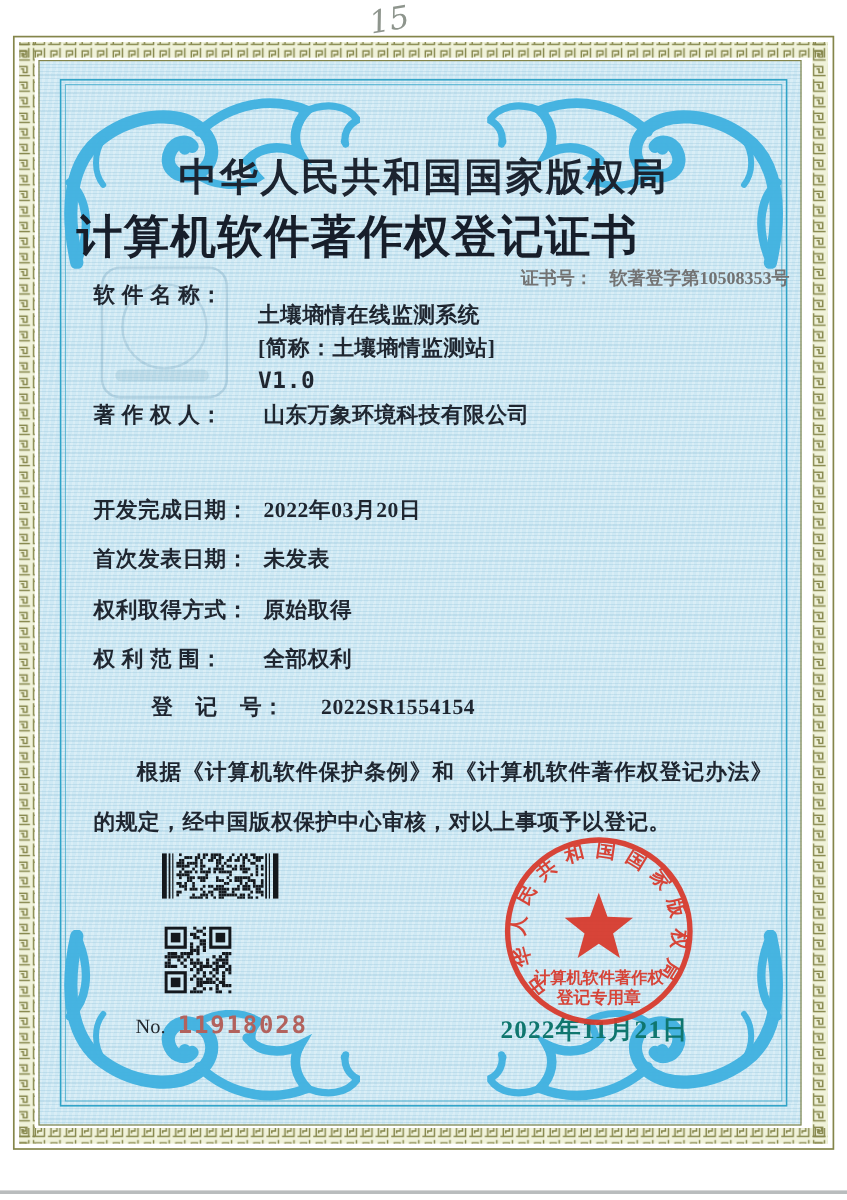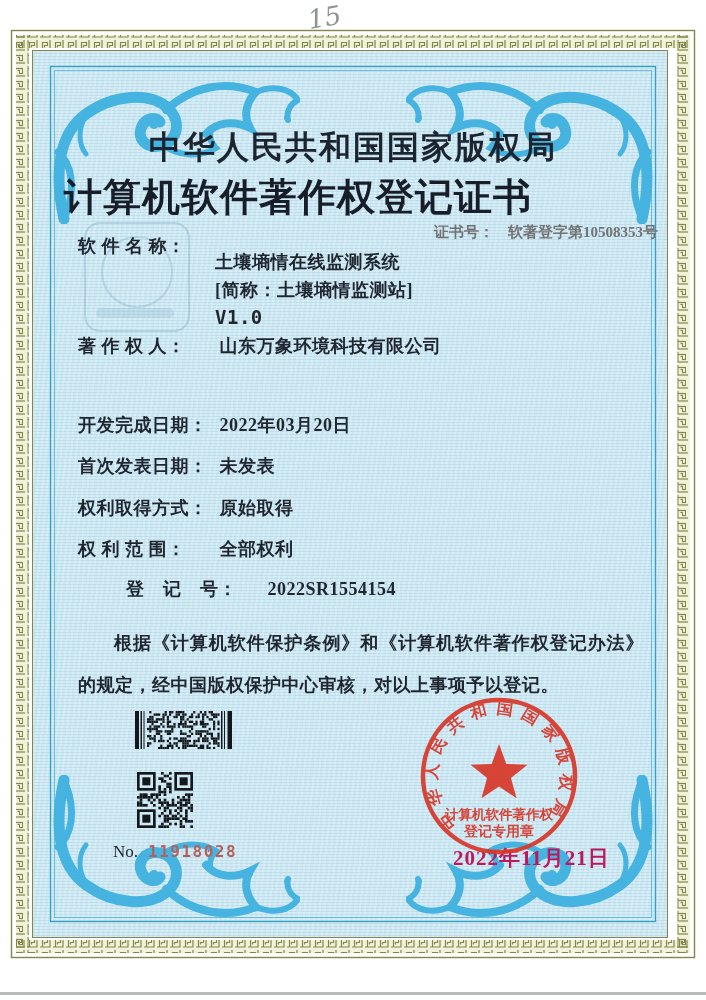--- a/index.html
+++ b/index.html
@@ -50,26 +50,26 @@
   .vline{position:absolute;left:215px;font-size:18px;font-weight:700;white-space:nowrap;letter-spacing:0.5px;}
   .statement{
     position:absolute;left:78px;top:622px;width:566px;
     font-size:18px;font-weight:700;line-height:2.35;text-indent:2em;
     text-align:justify;color:#1f2630;letter-spacing:0.5px;
   }
   .barcode-box{position:absolute;left:135px;top:711px;}
   .qr-box{position:absolute;left:137px;top:772px;}
   .serial-line{position:absolute;left:113px;top:842px;font-size:17px;color:#23282e;}
   .serial-line .num{
-    font-family:"DejaVu Sans Mono",monospace;color:#b2625d;font-size:16px;
+    font-family:"DejaVu Sans Mono",monospace;color:#b2625d;font-size:20px;
     letter-spacing:1.5px;margin-left:10px;font-weight:700;text-align:center;
   }
   .issue-date{
     position:absolute;left:417px;top:844px;font-size:21px;font-weight:700;
-    letter-spacing:1px;color:#be185d;z-index:3;margin-left:36px;
+    letter-spacing:1px;color:#0f766e;z-index:3;
   }
   .seal{position:absolute;left:417px;top:696px;width:166px;height:166px;z-index:5;opacity:0.93;}
   .watermark{
     position:absolute;left:84px;top:222px;width:102px;height:106px;z-index:1;
     border:2px solid rgba(96,148,176,0.28);border-radius:16px;
   }
   .watermark .wm-circle{
     position:absolute;left:15px;top:12px;width:68px;height:68px;border-radius:50%;
     border:2px solid rgba(96,148,176,0.24);
   }

